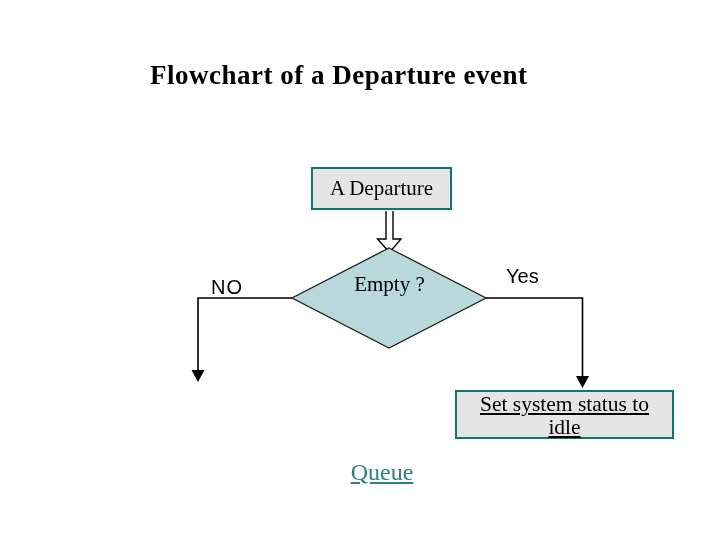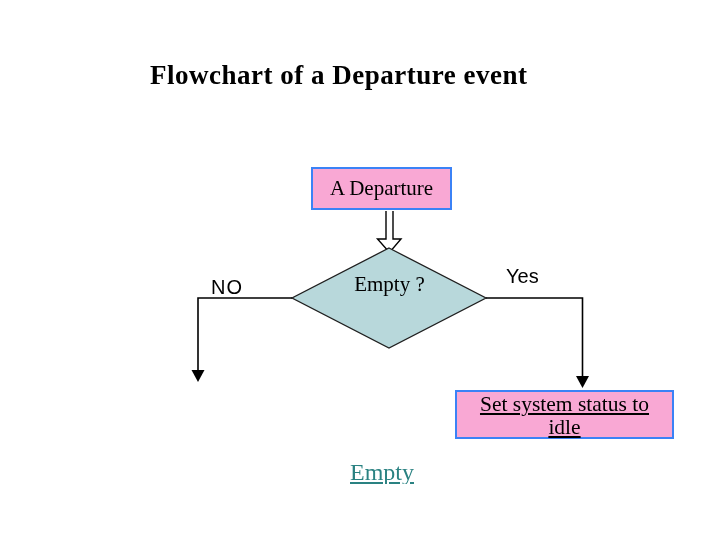--- a/index.html
+++ b/index.html
@@ -7,21 +7,21 @@
     position:relative;width:720px;height:484px;background:#ffffff;overflow:hidden;
     font-family:"Liberation Serif","DejaVu Serif",serif;color:#000;
   }
   .title{
     position:absolute;left:150px;top:58px;margin:0;
     font-size:27px;font-weight:bold;line-height:34px;letter-spacing:0.5px;
     font-family:"Liberation Serif","DejaVu Serif",serif;color:#000;
   }
   .shapes{position:absolute;left:0;top:0;width:720px;height:540px;pointer-events:none;}
   .node{
-    position:absolute;background:#f9a8d4;border:2px solid #3b82f6;box-sizing:border-box;
+    position:absolute;background:#e5e5e5;border:2px solid #0f766e;box-sizing:border-box;
     font-size:21px;line-height:25px;
   }
   .node-start{
     left:311px;top:167px;width:141px;height:43px;
     display:flex;align-items:center;justify-content:center;font-size:21px;
   }
   .node-left{
     left:77px;top:383px;width:239px;height:56px;
     padding:3px 0 0 2px;font-size:21.5px;line-height:25px;white-space:nowrap;
   }
@@ -75,15 +75,15 @@
 
   <div class="branch-label branch-no">NO</div>
   <div class="branch-label branch-yes">Yes</div>
 
 
   <div class="node node-right">
     <span class="line">Set system status to</span>
     <span class="line">idle</span>
   </div>
 
-  <a class="more-link">Empty</a>
+  <a class="more-link">Queue</a>
 
 </div>
 
 </body></html>

